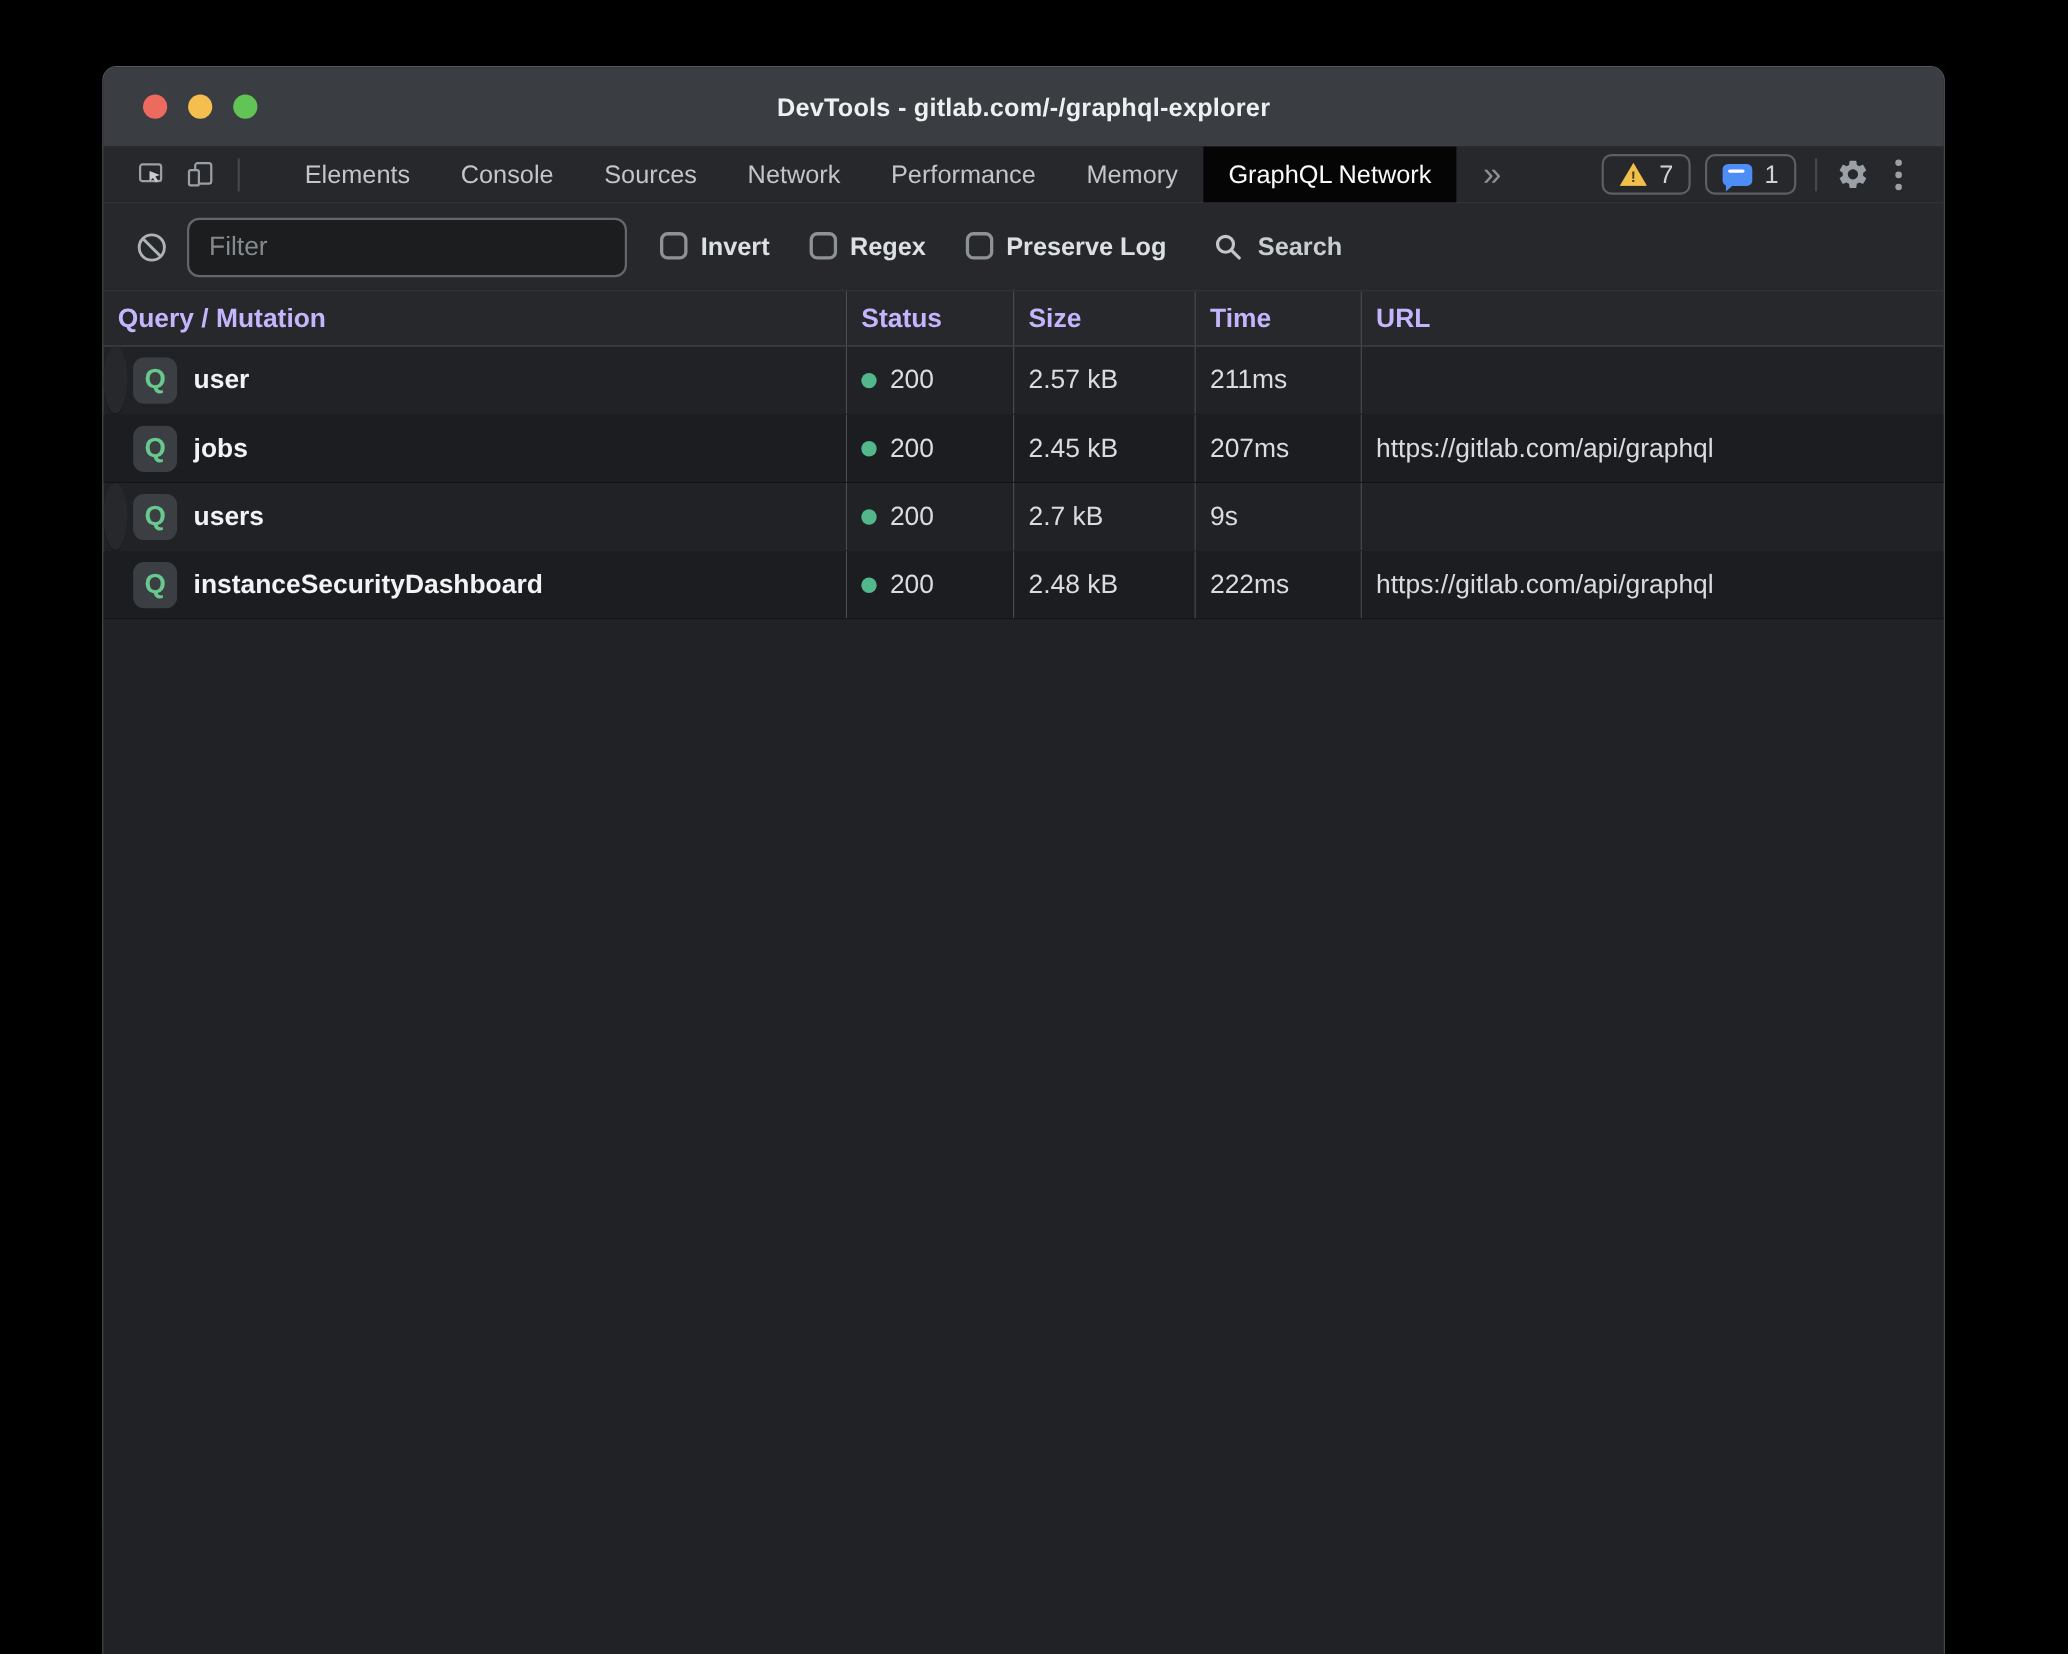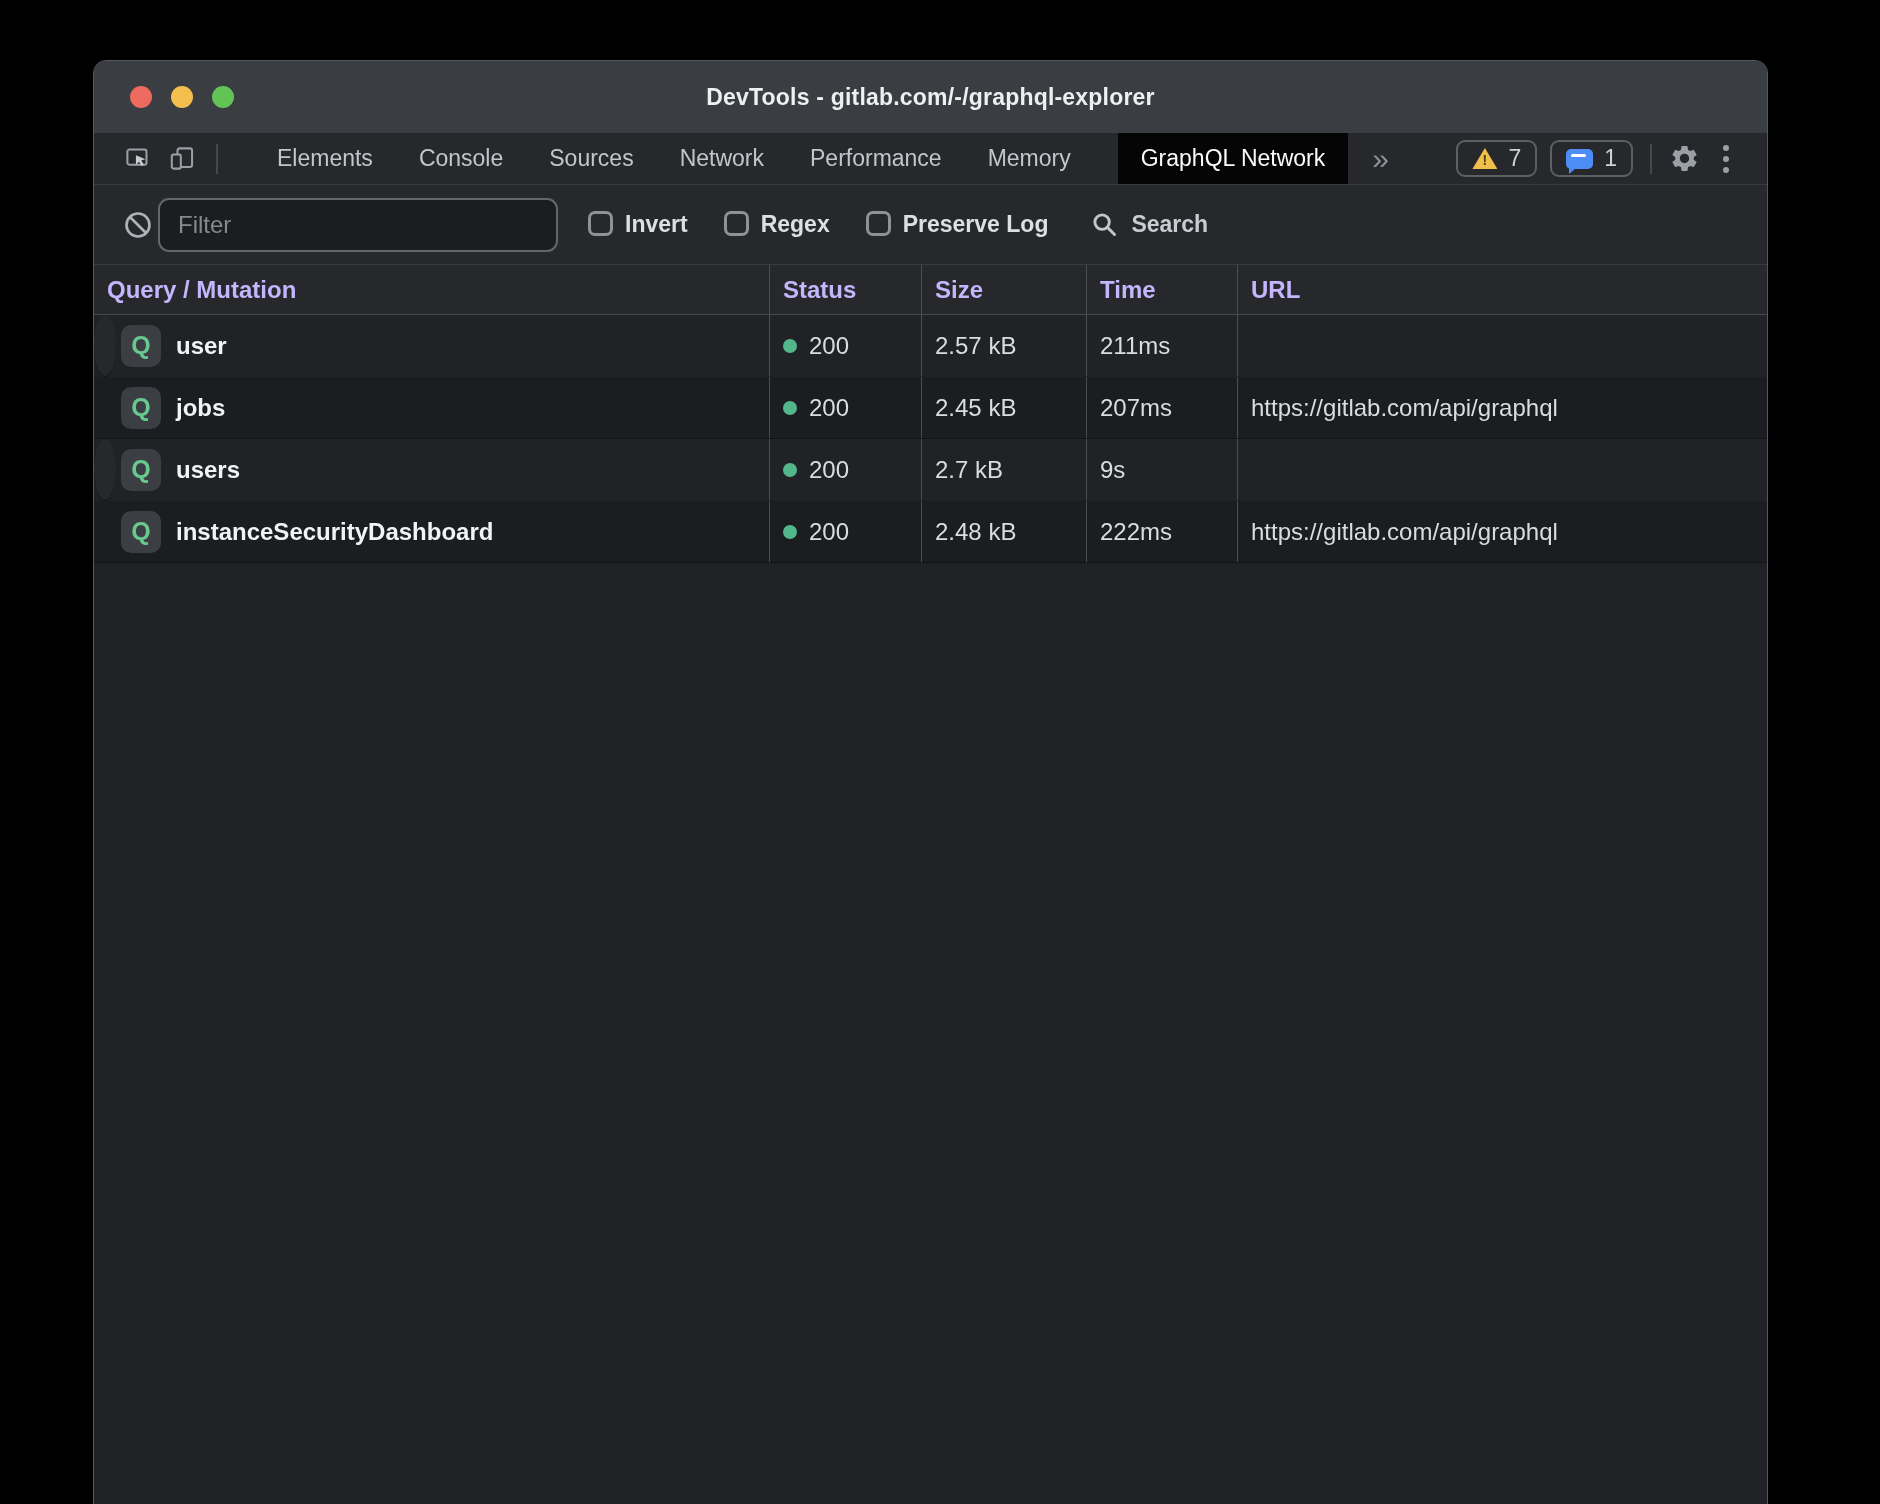--- a/index.html
+++ b/index.html
@@ -30,21 +30,21 @@
     display:flex; align-items:center; padding-left:30px;
   }
   .icon-btn { display:flex; align-items:center; justify-content:center; flex:none; }
   .icon-btn + .icon-btn { margin-left:18px; }
   .vsep { width:2px; height:30px; background:#45484c; margin:0 0 0 20px; flex:none; }
   .tabs { display:flex; height:100%; margin-left:36px; }
   .tab {
     padding:0 23px; height:100%; display:flex; align-items:center;
     font-size:23px; color:#c2c6cb; white-space:nowrap;
   }
-  .tab.active { background:#050505; color:#fafbfc; margin-left:24px; }
+  .tab.active { background:#050505; color:#fafbfc; }
   .overflow-btn { margin-left:16px; color:#8c9197; font-size:30px; line-height:1; padding:0 8px; }
   .tab-right { margin-left:auto; display:flex; align-items:center; padding-right:28px; gap:13px; }
   .badge {
     display:flex; align-items:center; gap:11px; height:37px; padding:0 14px;
     border:2px solid #5c6064; border-radius:9px; color:#ced2d6; font-size:23px;
   }
   .warn-tri {
     width:25px; height:21px; background:#f0c04b;
     clip-path:polygon(50% 0,100% 100%,0 100%);
     display:flex; align-items:flex-end; justify-content:center;
@@ -57,21 +57,21 @@
     border-left:7px solid #4e8df6; border-bottom:6px solid transparent;
   }
   .dots { display:flex; flex-direction:column; gap:5px; padding:6px 10px; }
   .dots span { width:6px; height:6px; border-radius:50%; background:#9aa0a6; }
   
   .filterbar {
     height:80px; flex:none; background:#26282b; border-bottom:1px solid #383b3e;
     display:flex; align-items:center; padding-left:28px;
   }
   .filter-input {
-    margin-left:4px; width:400px; height:54px; background:#1b1d1f;
+    margin-left:16px; width:400px; height:54px; background:#1b1d1f;
     border:2px solid #63676b; border-radius:11px; outline:none;
     color:#e8eaed; font-size:24px; padding:0 18px;
     font-family:"Liberation Sans", sans-serif;
   }
   .filter-input::placeholder { color:#84898e; }
   .cb-groups { display:flex; align-items:center; margin-left:30px; }
   .cb-group { display:flex; gap:12px; margin-right:36px; }
   .checkbox { width:25px; height:25px; border:3px solid #8d9297; border-radius:7px; background:transparent; flex:none; }
   .cb-label { font-size:23px; font-weight:700; color:#dde0e3; white-space:nowrap; }
   .search-group { display:flex; align-items:center; gap:12px; margin-left:6px; }

